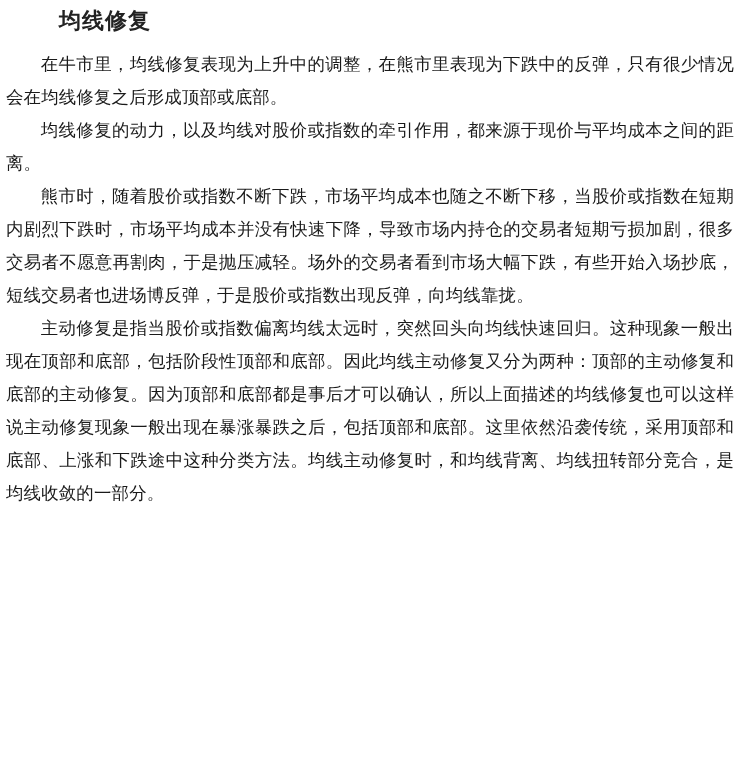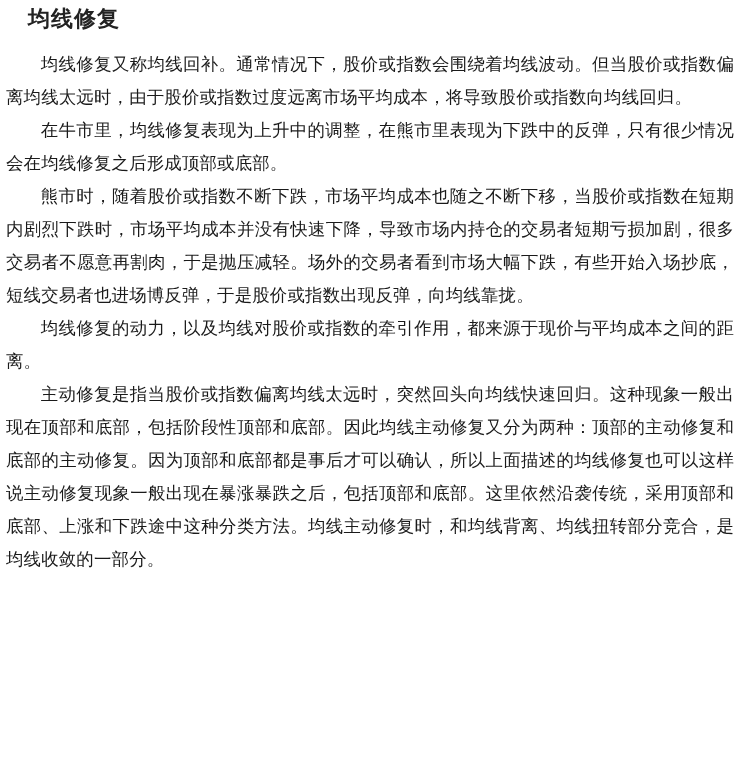--- a/index.html
+++ b/index.html
@@ -3,37 +3,36 @@
   <meta charset="utf-8">
   <style>
     html, body { margin: 0; padding: 0; background: #ffffff; }
     body {
       width: 738px; height: 767px; overflow: hidden;
       font-family: "DejaVu Serif", "Liberation Serif", serif;
       color: #1a1a1a;
     }
     .page { padding: 4px 4px 0 6px; box-sizing: border-box; width: 738px; }
     h1 {
-      margin: 2px 0 12px 22px;
-      font-family: Liberation Mono, monospace;
+      margin: 2px 0 12px 53px;
+      font-family: Liberation Sans, sans-serif;
       font-weight: bold; font-size: 22px; line-height: 30px;
       color: #222; letter-spacing: 1px;
     }
     p {
       margin: 0;
       font-size: 17.4px;
       line-height: 33px;
       text-indent: 2em;
       text-align: justify;
       letter-spacing: 0.2px;
     }
   </style>
 </head>
 <body>
 
 <div class="page">
   <h1>均线修复</h1>
-  <p>均线修复又称均线回补。通常情况下，股价或指数会围绕着均线波动。但当股价或指数偏离均线太远时，由于股价或指数过度远离市场平均成本，将导致股价或指数向均线回归。</p>
   <p>在牛市里，均线修复表现为上升中的调整，在熊市里表现为下跌中的反弹，只有很少情况会在均线修复之后形成顶部或底部。</p>
+  <p>均线修复的动力，以及均线对股价或指数的牵引作用，都来源于现价与平均成本之间的距离。</p>
   <p>熊市时，随着股价或指数不断下跌，市场平均成本也随之不断下移，当股价或指数在短期内剧烈下跌时，市场平均成本并没有快速下降，导致市场内持仓的交易者短期亏损加剧，很多交易者不愿意再割肉，于是抛压减轻。场外的交易者看到市场大幅下跌，有些开始入场抄底，短线交易者也进场博反弹，于是股价或指数出现反弹，向均线靠拢。</p>
-  <p>均线修复的动力，以及均线对股价或指数的牵引作用，都来源于现价与平均成本之间的距离。</p>
   <p>主动修复是指当股价或指数偏离均线太远时，突然回头向均线快速回归。这种现象一般出现在顶部和底部，包括阶段性顶部和底部。因此均线主动修复又分为两种：顶部的主动修复和底部的主动修复。因为顶部和底部都是事后才可以确认，所以上面描述的均线修复也可以这样说主动修复现象一般出现在暴涨暴跌之后，包括顶部和底部。这里依然沿袭传统，采用顶部和底部、上涨和下跌途中这种分类方法。均线主动修复时，和均线背离、均线扭转部分竞合，是均线收敛的一部分。</p>
 </div>
 
 </body></html>

